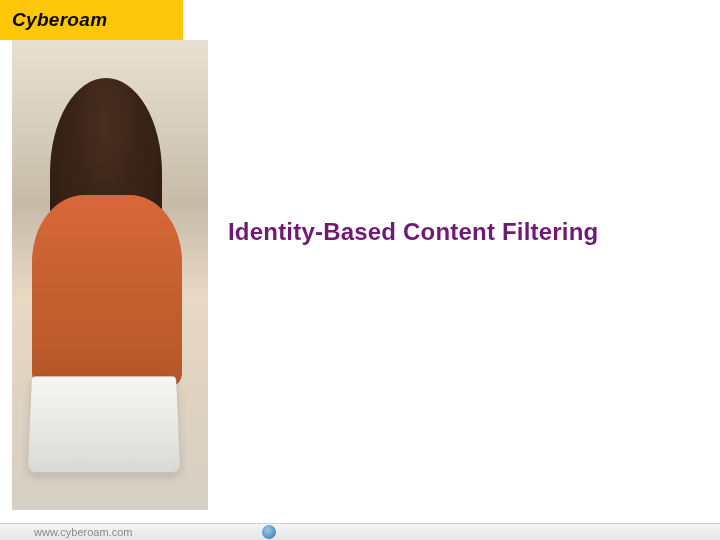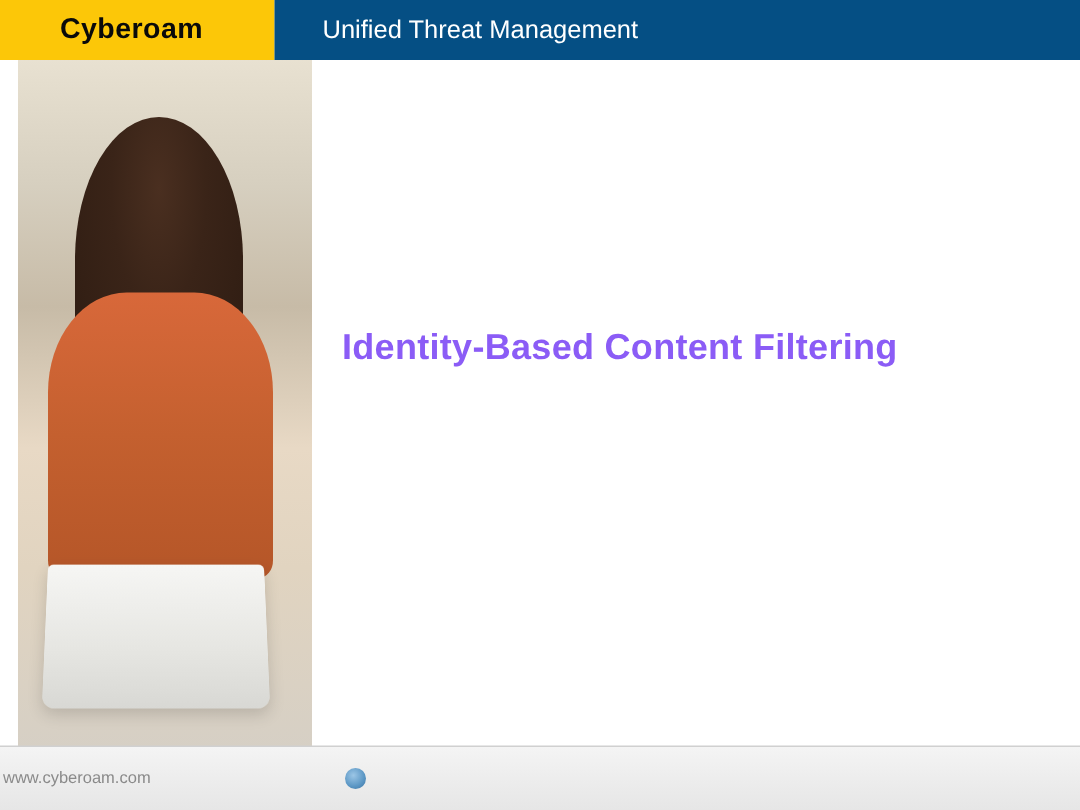--- a/index.html
+++ b/index.html
@@ -22,21 +22,22 @@
       width: 100%;
       height: 40px;
       display: flex;
     }
     .brand-block {
       width: 183px;
       height: 40px;
       background: #fcc708;
       display: flex;
       align-items: center;
-      padding-left: 40px;
+      padding-left: 12px;
+      font-style: italic;
     }
     .brand-text {
       color: #0a0a0a;
       font-size: 19px;
       font-weight: bold;
       letter-spacing: 0.3px;
     }
     .title-block {
       flex: 1;
       height: 40px;
@@ -116,36 +117,36 @@
     }
     .right-content {
       flex: 1;
       position: relative;
     }
     .main-heading {
       position: absolute;
       top: 178px;
       left: 20px;
       right: 16px;
-      color: #8b5cf6;
+      color: #701a75;
       font-size: 24px;
       font-weight: bold;
       letter-spacing: 0.2px;
     }
     .footer {
       position: absolute;
       bottom: 0;
       left: 0;
       width: 100%;
-      height: 43px;
+      height: 17px;
       background: linear-gradient(180deg, #f4f4f4 0%, #e6e6e6 100%);
       border-top: 1px solid #d0d0d0;
       display: flex;
       align-items: center;
-      padding: 0 2px;
+      padding: 0 34px;
       color: #8a8a8a;
       font-size: 11px;
     }
     .footer .left-text {
       flex: 0 0 auto;
     }
     .footer .center-icon {
       margin-left: 130px;
       margin-right: 8px;
       width: 14px;
@@ -162,23 +163,20 @@
       letter-spacing: 0.2px;
     }
   </style>
 </head>
 <body>
 
 <div class="header">
   <div class="brand-block">
     <span class="brand-text">Cyberoam</span>
   </div>
-  <div class="title-block">
-    <span class="title-text">Unified Threat Management</span>
-  </div>
 </div>
 
 <div class="body-area">
   <div class="left-image">
     <div class="hair"></div>
     <div class="body-shirt"></div>
     <div class="laptop"></div>
   </div>
   <div class="right-content">
     <div class="main-heading">Identity-Based Content Filtering</div>

